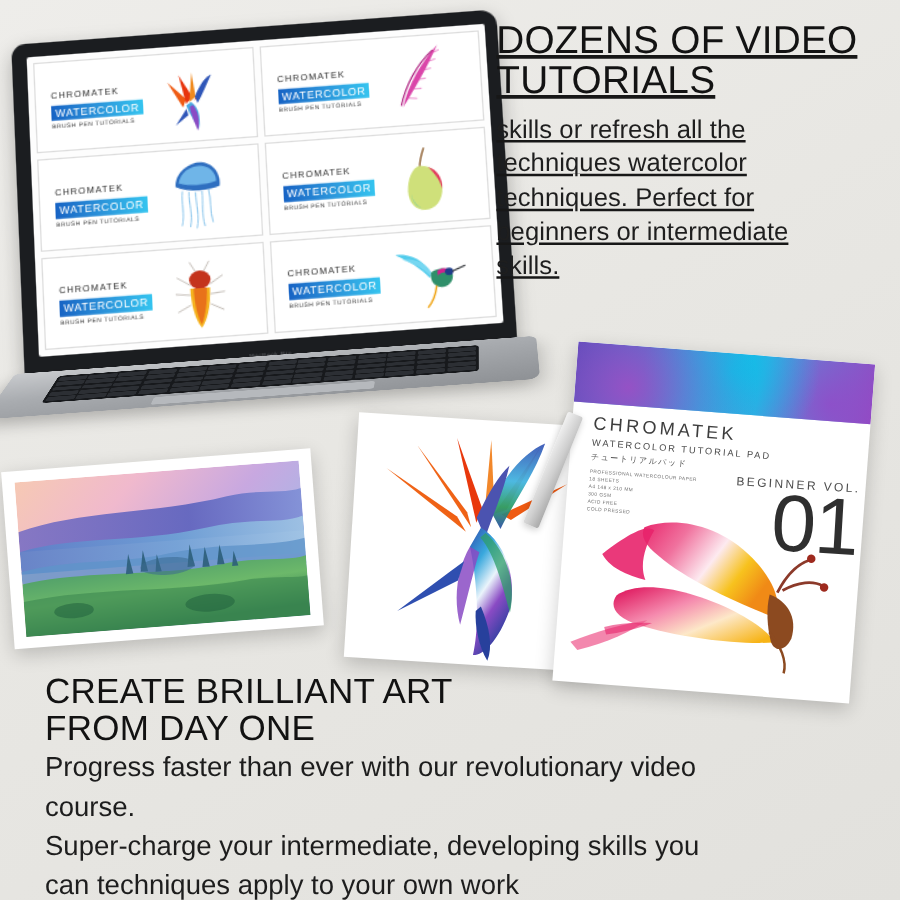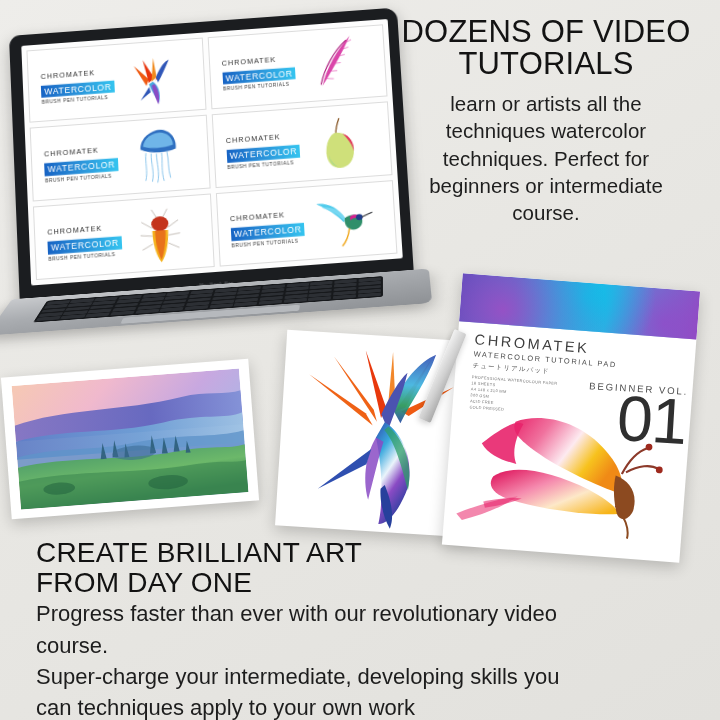--- a/index.html
+++ b/index.html
@@ -8,22 +8,22 @@
     font-family:"Liberation Sans", sans-serif;
     background:#e9e8e5;
     overflow:hidden;
     position:relative;
   }
   #stage { position:absolute; inset:0; width:720px; height:720px;
            background:linear-gradient(150deg,#eeedea 0%,#e8e7e3 45%,#e2e1dd 100%); }
 
   
   .copy-top {
-    position:absolute; left:385px; top:16px; width:322px;
-    text-align:center; color:#171717;
+    position:absolute; left:397px; top:16px; width:322px;
+    text-align:left; color:#171717;text-decoration:underline;
   }
   .copy-top .head {
     font-size:31px; line-height:1.02; letter-spacing:.2px;
     font-weight:400; text-transform:uppercase; color:#131313;
   }
   .copy-top .body {
     margin-top:11px; font-size:20.5px; line-height:1.33;
     font-weight:300; color:#1e1e1e; letter-spacing:.05px;
   }
 
@@ -486,25 +486,25 @@
   </div>
 
   <div class="pen"></div>
 
   <div class="copy-top">
     <div class="head">
       <div>DOZENS OF VIDEO</div>
       <div>TUTORIALS</div>
     </div>
     <div class="body">
-      <div>learn or artists all the</div>
+      <div>skills or refresh all the</div>
       <div>techniques watercolor</div>
       <div>techniques. Perfect for</div>
       <div>beginners or intermediate</div>
-      <div>course.</div>
+      <div>skills.</div>
     </div>
   </div>
 
   <div class="copy-bottom">
     <div class="head">
       <div>CREATE BRILLIANT ART</div>
       <div>FROM DAY ONE</div>
     </div>
     <div class="body">
       <div>Progress faster than ever with our revolutionary video course.</div>

